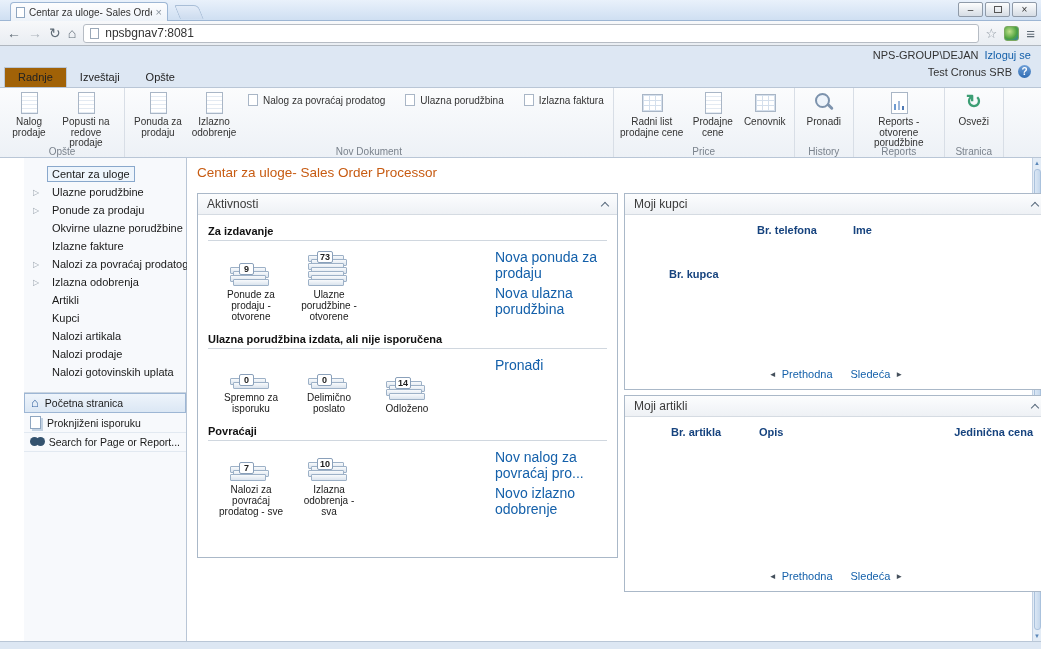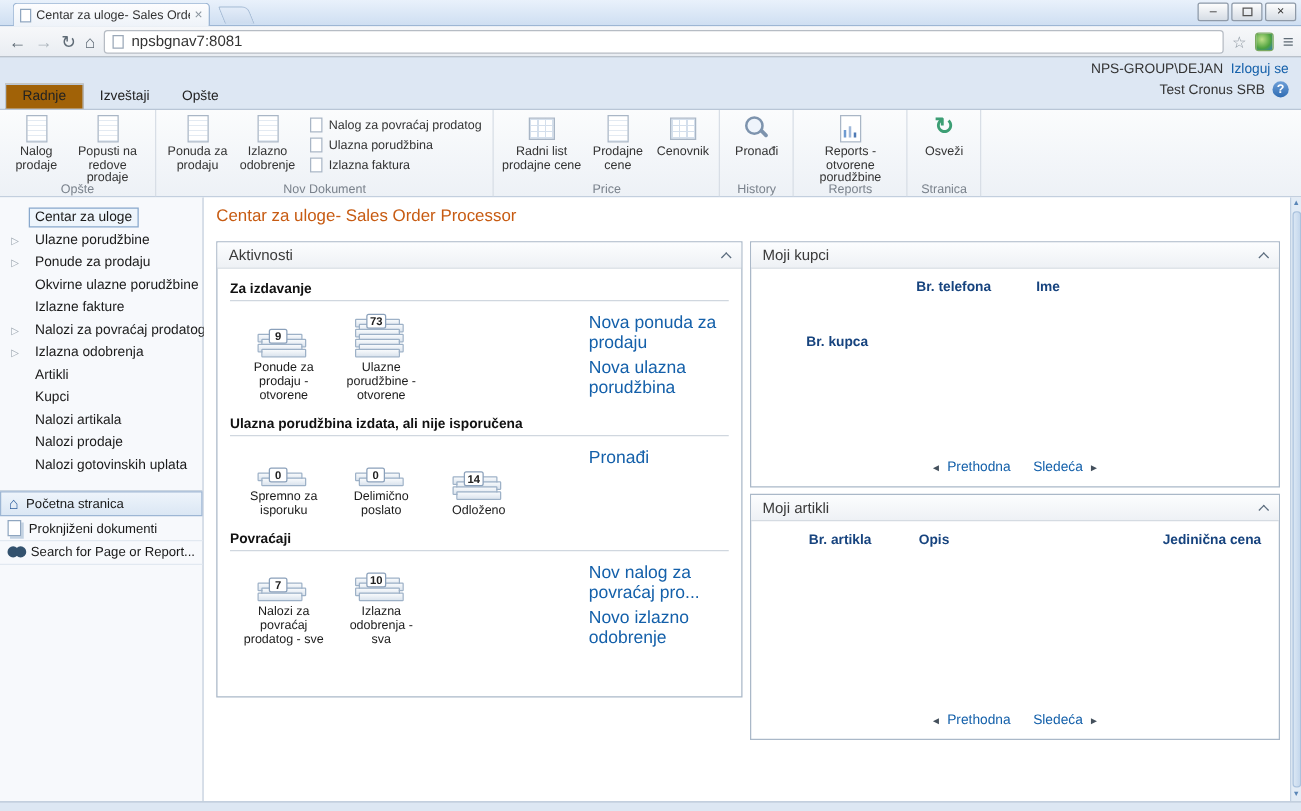--- a/index.html
+++ b/index.html
@@ -77,29 +77,29 @@
            border:2px solid #7d93ad; border-radius:50%; background:#eef4fb; }
   .ricon.find::after { content:""; position:absolute; left:14px; top:14px; width:8px; height:3px;
            background:#7d93ad; transform:rotate(45deg); border-radius:2px; }
   .ricon.chart::before { content:""; position:absolute; left:4px; top:1px; width:15px; height:20px;
            background:#fff; border:1px solid #a9b6c6; }
   .ricon.chart::after { content:""; position:absolute; left:7px; bottom:5px; width:10px; height:10px;
            background-image:linear-gradient(#6f9bd1,#6f9bd1),linear-gradient(#9fb8da,#9fb8da),linear-gradient(#4f7ab5,#4f7ab5);
            background-size:2px 6px,2px 9px,2px 4px; background-position:0 100%,4px 100%,8px 100%;
            background-repeat:no-repeat; }
   .ricon.glyph { font-size:19px; line-height:22px; color:#3c9e74; text-align:center; font-weight:bold; width:24px; }
-  .smallcol { display:flex; flex-direction:column; gap:4px; padding:4px 4px 0 6px; }
+  .smallcol { display:flex; flex-direction:row; gap:20px; padding:4px 4px 0 6px; }
   .sitem { display:flex; align-items:center; gap:5px; font-size:10px; color:#333; white-space:nowrap; }
   .sicon { width:10px; height:12px; background:#fff; border:1px solid #a9b6c6; flex:0 0 auto; }
 
   
   .contentarea { position:absolute; top:112px; left:0; right:0; bottom:8px; background:#fff; display:flex; }
   .hstrip { position:absolute; bottom:0; left:0; right:0; height:8px; background:#dde7f3; border-top:1px solid #b9c6d6; }
 
-  .sidebar { width:163px; flex:0 0 auto; border-right:1px solid #b9c6d6; background:#f7f9fc; padding-top:8px; }
+  .sidebar { width:163px; flex:0 0 auto; border-right:1px solid #b9c6d6; background:#f7f9fc; padding-top:8px;margin-left:24px; }
   .nav-item { position:relative; padding:2px 4px 2px 28px; white-space:nowrap; color:#1a1a1a; cursor:default; height:18px; }
   .nav-item .tri { position:absolute; left:9px; top:4px; font-size:8px; color:#9aa4ae; }
   .nav-item.selected .lbl { border:1px solid #89a8cc; background:#eef5fc; padding:1px 4px; margin-left:-5px; }
   .sb-footer { margin-top:10px; border-top:1px solid #c9d4e0; }
   .f-item { display:flex; align-items:center; gap:6px; padding:3px 6px; font-size:10.5px;
             color:#1a1a1a; border-bottom:1px solid #e2e9f1; white-space:nowrap; }
   .f-item.selected { background:linear-gradient(#eef4fb,#dbe7f4); border:1px solid #9db6d4; }
   .homeglyph { font-size:13px; color:#2f5f9e; font-weight:bold; line-height:12px; }
   .docsicon { width:11px; height:13px; background:#fff; border:1px solid #8fa6c0; box-shadow:2px 2px 0 #c3d2e2; }
   .binoc { position:relative; width:15px; height:10px; }
@@ -342,21 +342,21 @@
           <span class="lbl">Nalozi gotovinskih uplata</span>
         </div>
 
         <div class="sb-footer">
           <div class="f-item selected">
             <span class="homeglyph">⌂</span>
             <span>Početna stranica</span>
           </div>
           <div class="f-item">
             <span class="docsicon"></span>
-            <span>Proknjiženi dokumenti</span>
+            <span>Proknjiženi isporuku</span>
           </div>
           <div class="f-item">
             <span class="binoc"></span>
             <span>Search for Page or Report...</span>
           </div>
         </div>
       </div>
 
       <div class="main">
         <div class="page-title">Centar za uloge- Sales Order Processor</div>

